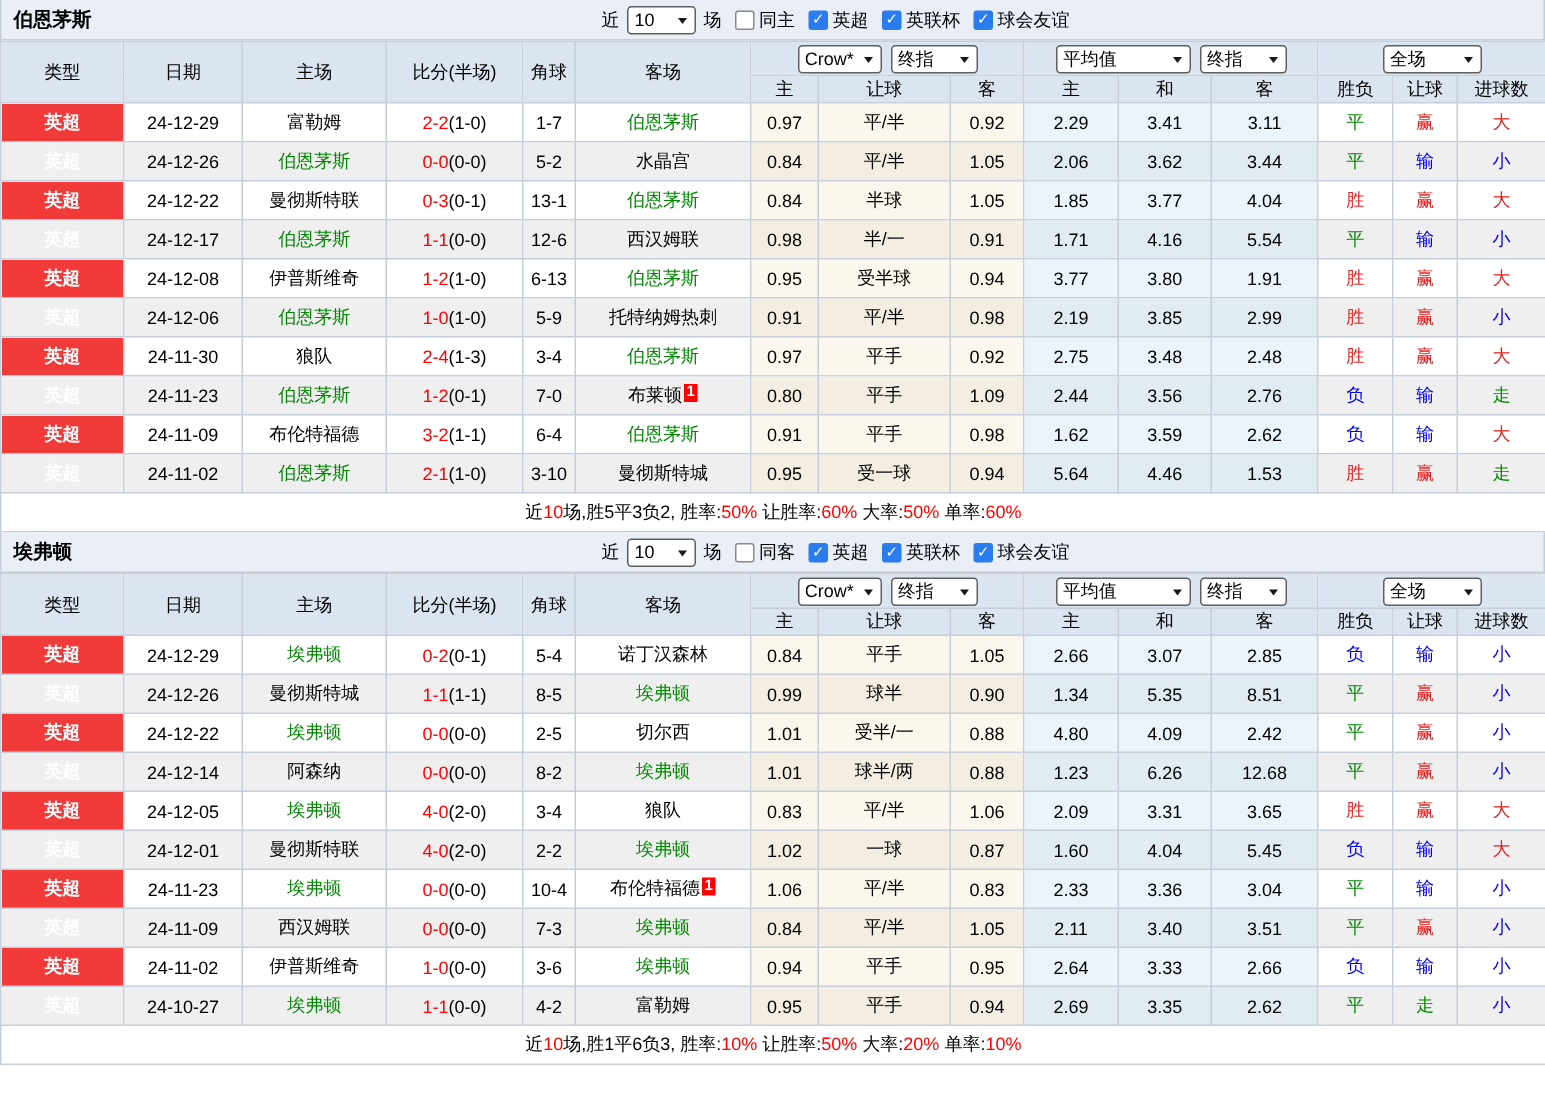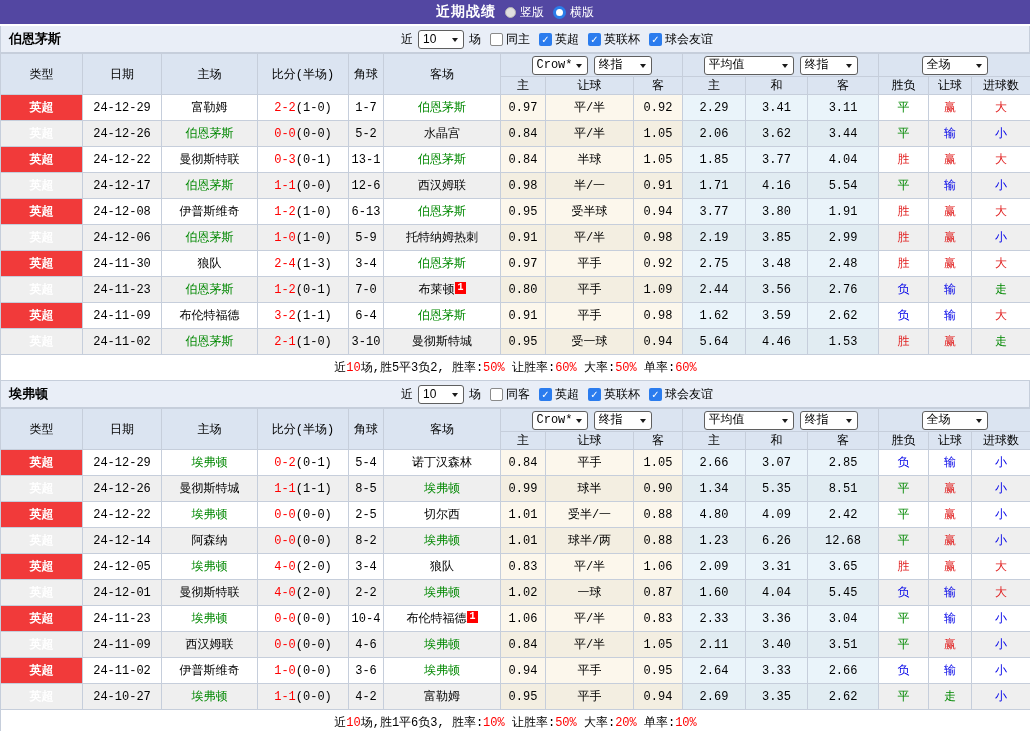--- a/index.html
+++ b/index.html
@@ -26,21 +26,21 @@
   .selwrap { position:relative; display:inline-block; margin:0 3px; }
   .selwrap::after { content:""; position:absolute; right:6px; top:8px; border:3.5px solid transparent; border-top:4.5px solid #1a1a1a; pointer-events:none; }
   select { appearance:none; -webkit-appearance:none; border:1px solid #5f5f5f; border-radius:3px; background:#fff; font-size:12px; height:19px; padding:0 15px 0 4px; font-family:inherit; color:#000; }
   select.w-count { width:46px; }
   select.w-crow  { width:56px; }
   select.w-zz    { width:58px; }
   select.w-avg   { width:90px; }
   select.w-scope { width:66px; }
 
   
-  table.grid { border-collapse:collapse; table-layout:fixed; width:1030px; font-size:12px; color:#000;font-family:Liberation Mono, monospace; }
+  table.grid { border-collapse:collapse; table-layout:fixed; width:1030px; font-size:12px; color:#000; }
   .grid th, .grid td { border:1px solid #c6cedb; text-align:center; padding:0; overflow:hidden; white-space:nowrap; }
   .grid thead th { background:#dbe4f1; font-weight:normal; }
   .grid tr.h1 th { height:23px; }
   .grid tr.h2 th { height:17px; }
   .grid tbody td { height:26px; background:#fff; }
   .grid tbody tr.alt td { background:#efefef; }
   .grid tbody td.c-odds { background:#fcf7ec; }
   .grid tbody tr.alt td.c-odds { background:#f3eee1; }
   .grid tbody td.c-avg { background:#eaf4fa; }
   .grid tbody tr.alt td.c-avg { background:#e1ecf2; }
@@ -50,31 +50,20 @@
   .ft { color:#ff0000; }
   .badge { display:inline-block; background:#ff0000; color:#fff; font-size:10px; line-height:12px; padding:0 2px; margin-left:1px; vertical-align:3px; font-weight:bold; }
   .grid tfoot td { height:26px; background:#fff; font-size:12px; }
   .grid tfoot .red { color:#ff0000; }
 </style>
 </head>
 <body>
 
 <div class="page">
 
-  <div class="topbar">
-    <span class="title">近期战绩</span>
-    <span class="radio-group">
-      <span class="radio-off"></span>
-      <span>竖版</span>
-    </span>
-    <span class="radio-group">
-      <span class="radio-on"></span>
-      <span>横版</span>
-    </span>
-  </div>
 
   <div class="ctrl">
     <span class="team-name">伯恩茅斯</span>
     <span class="filters">
       <span class="lbl">近</span>
       <span class="selwrap"><select class="w-count"><option>10</option></select></span>
       <span class="lbl">场</span>
       <span class="cb off"></span>
       <span class="lbl">同主</span>
       <span class="cb on">✓</span>
@@ -496,21 +485,21 @@
           <td class="c-avg">3.04</td>
           <td class="c-res" style="color: rgb(0, 136, 0);">平</td>
           <td class="c-res" style="color: rgb(0, 0, 232);">输</td>
           <td class="c-res" style="color: rgb(0, 0, 232);">小</td>
         </tr>
         <tr class="alt">
           <td class="c-type">英超</td>
           <td class="c-date">24-11-09</td>
           <td class="c-team"><span class="team">西汉姆联</span></td>
           <td class="c-score"><span class="ft">0-0</span><span class="ht">(0-0)</span></td>
-          <td class="c-corner">4-6</td>
+          <td class="c-corner">7-3</td>
           <td class="c-team"><span class="team focus">埃弗顿</span></td>
           <td class="c-odds">0.84</td>
           <td class="c-odds">平/半</td>
           <td class="c-odds">1.05</td>
           <td class="c-avg">2.11</td>
           <td class="c-avg">3.40</td>
           <td class="c-avg">3.51</td>
           <td class="c-res" style="color: rgb(0, 136, 0);">平</td>
           <td class="c-res" style="color: rgb(225, 34, 34);">赢</td>
           <td class="c-res" style="color: rgb(0, 0, 232);">小</td>

